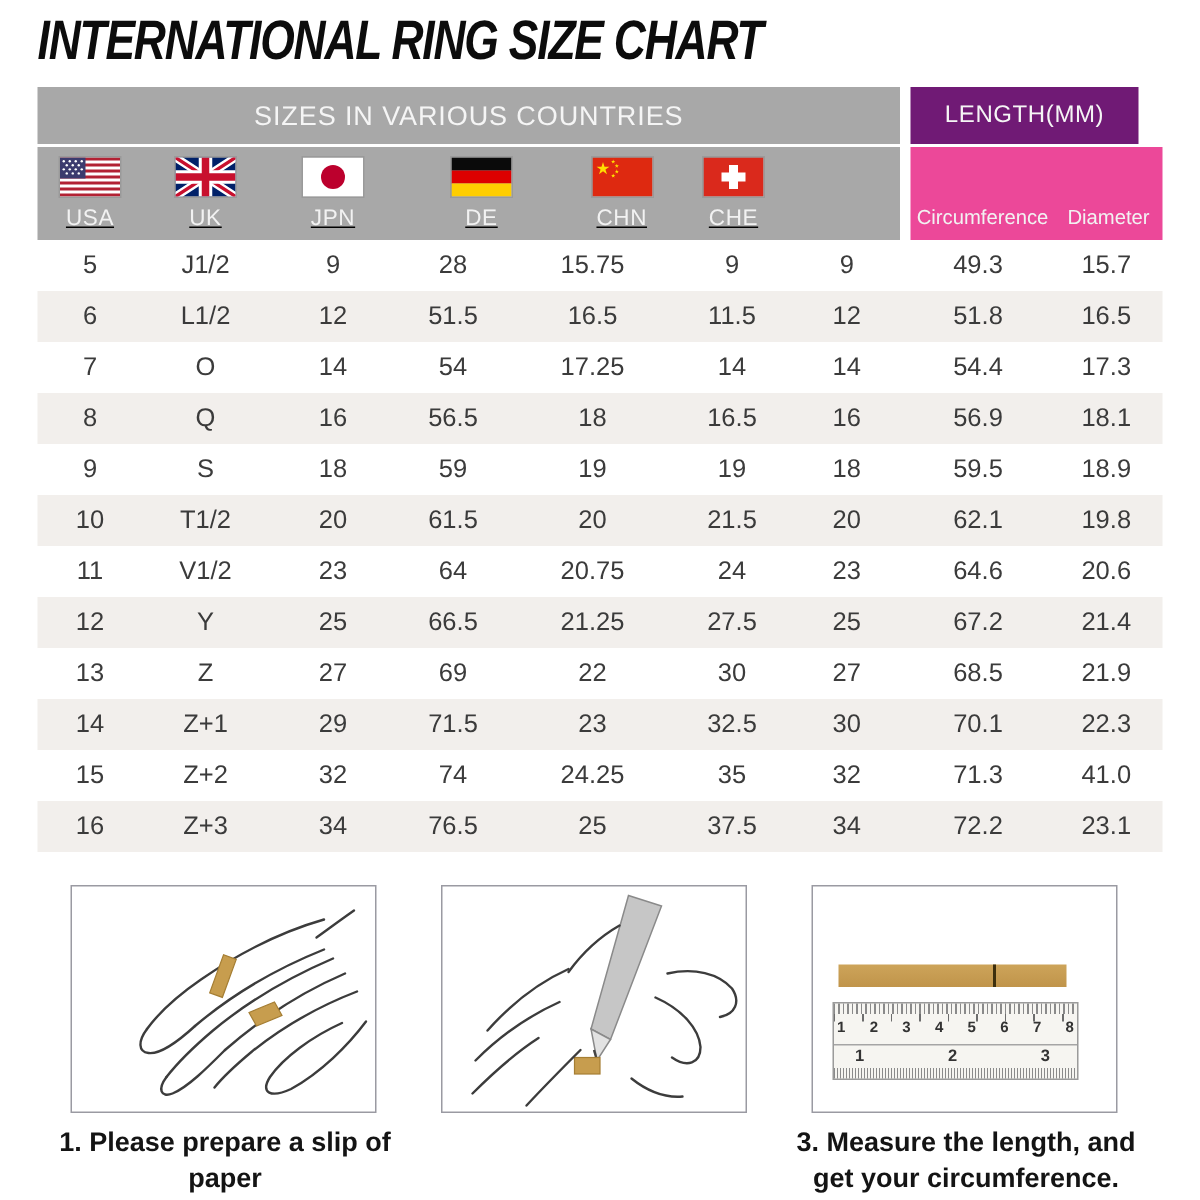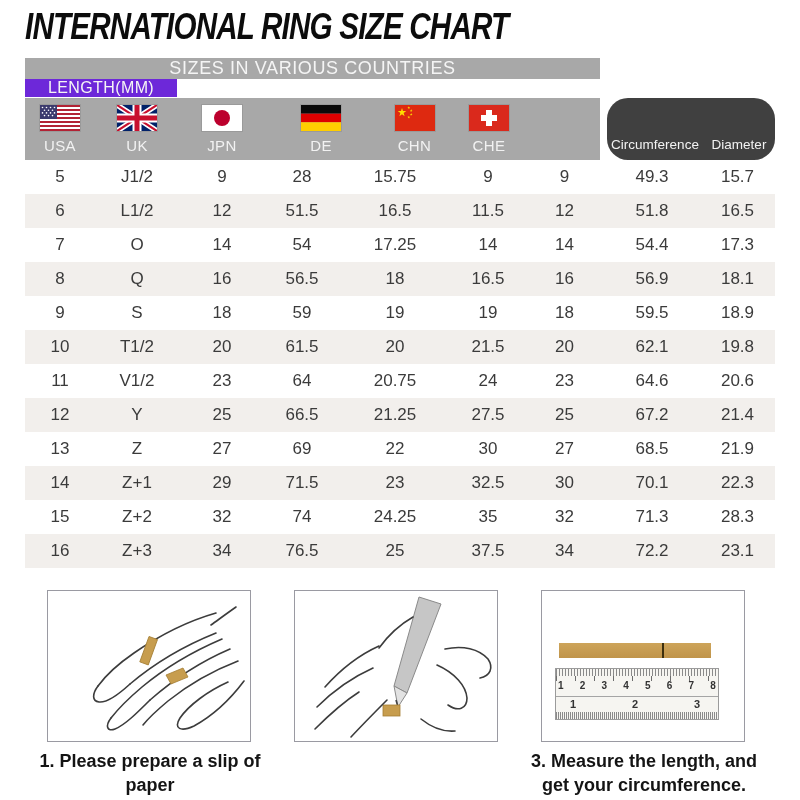--- a/index.html
+++ b/index.html
@@ -6,35 +6,35 @@
   .page{position:relative;width:800px;height:800px;background:#fff;overflow:hidden;
         font-family:"Liberation Sans",sans-serif;}
 
   
   .title{position:absolute;left:25px;top:6px;font-size:37px;font-weight:bold;font-style:italic;
          color:#0c0c0c;letter-spacing:-1px;white-space:nowrap;
          transform:scaleX(.8);transform-origin:left top;}
 
   
   .sizetable{position:absolute;left:25px;top:58px;width:750px;}
-  .hdr-row1{display:flex;height:38px;flex-direction:column;}
+  .hdr-row1{display:flex;height:38px;}
   .hdr-row2{display:flex;height:62px;}
   .hdr-gap{width:7px;background:#fff;}
   .hdr-sep{height:2px;background:#fff;}
   .hdr-left{width:575px;background:#a8a8a8;color:#f5f5f5;display:flex;align-items:center;
             justify-content:center;font-size:18px;letter-spacing:.6px;}
-  .hdr-right{width:152px;background:#6d28d9;color:#f5f5f5;display:flex;align-items:center;
+  .hdr-right{width:152px;background:#701a75;color:#f5f5f5;display:flex;align-items:center;
              justify-content:center;font-size:16px;letter-spacing:.4px;}
   .flags{width:575px;background:#a8a8a8;display:flex;}
   .flag-cell{display:flex;flex-direction:column;align-items:center;justify-content:flex-start;
-             padding-top:7px;}
+             padding-top:7px;text-decoration:underline;}
   .flag-cell svg{display:block;box-shadow:0 0 0 1px rgba(0,0,0,.08);}
   .flag-label{color:#f2f2f2;font-size:15px;margin-top:6px;letter-spacing:.4px;}
   .w1{width:70px}.w2{width:84px}.w3{width:86px}.w4{width:74px}.w5{width:112px}.w6{width:74px}.w7{width:75px}
-  .len-labels{width:168px;background:#404040;display:flex;align-items:flex-end;padding-bottom:8px;box-sizing:border-box;border-radius:21px;}
+  .len-labels{width:168px;background:#ec4899;display:flex;align-items:flex-end;padding-bottom:8px;box-sizing:border-box;}
   .len-label{color:#f2f2f2;font-size:13.5px;text-align:center;}
   .lw1{width:96px}.lw2{width:72px}
 
   .tbody .trow{display:grid;grid-template-columns:70px 84px 86px 74px 112px 74px 79px 96px 75px;
                height:34px;align-items:center;text-align:center;font-size:17px;color:#3b3b3b;}
   .tbody .trow.alt{background:#f2efec;}
 
   
   .step-box{position:absolute;top:590px;width:204px;height:152px;background:#fff;
             border:1.5px solid #9a9aa2;box-sizing:border-box;}
@@ -286,21 +286,21 @@
         </div>
         <div class="trow">
           <div>15</div>
           <div>Z+2</div>
           <div>32</div>
           <div>74</div>
           <div>24.25</div>
           <div>35</div>
           <div>32</div>
           <div>71.3</div>
-          <div>28.3</div>
+          <div>41.0</div>
         </div>
         <div class="trow alt">
           <div>16</div>
           <div>Z+3</div>
           <div>34</div>
           <div>76.5</div>
           <div>25</div>
           <div>37.5</div>
           <div>34</div>
           <div>72.2</div>

